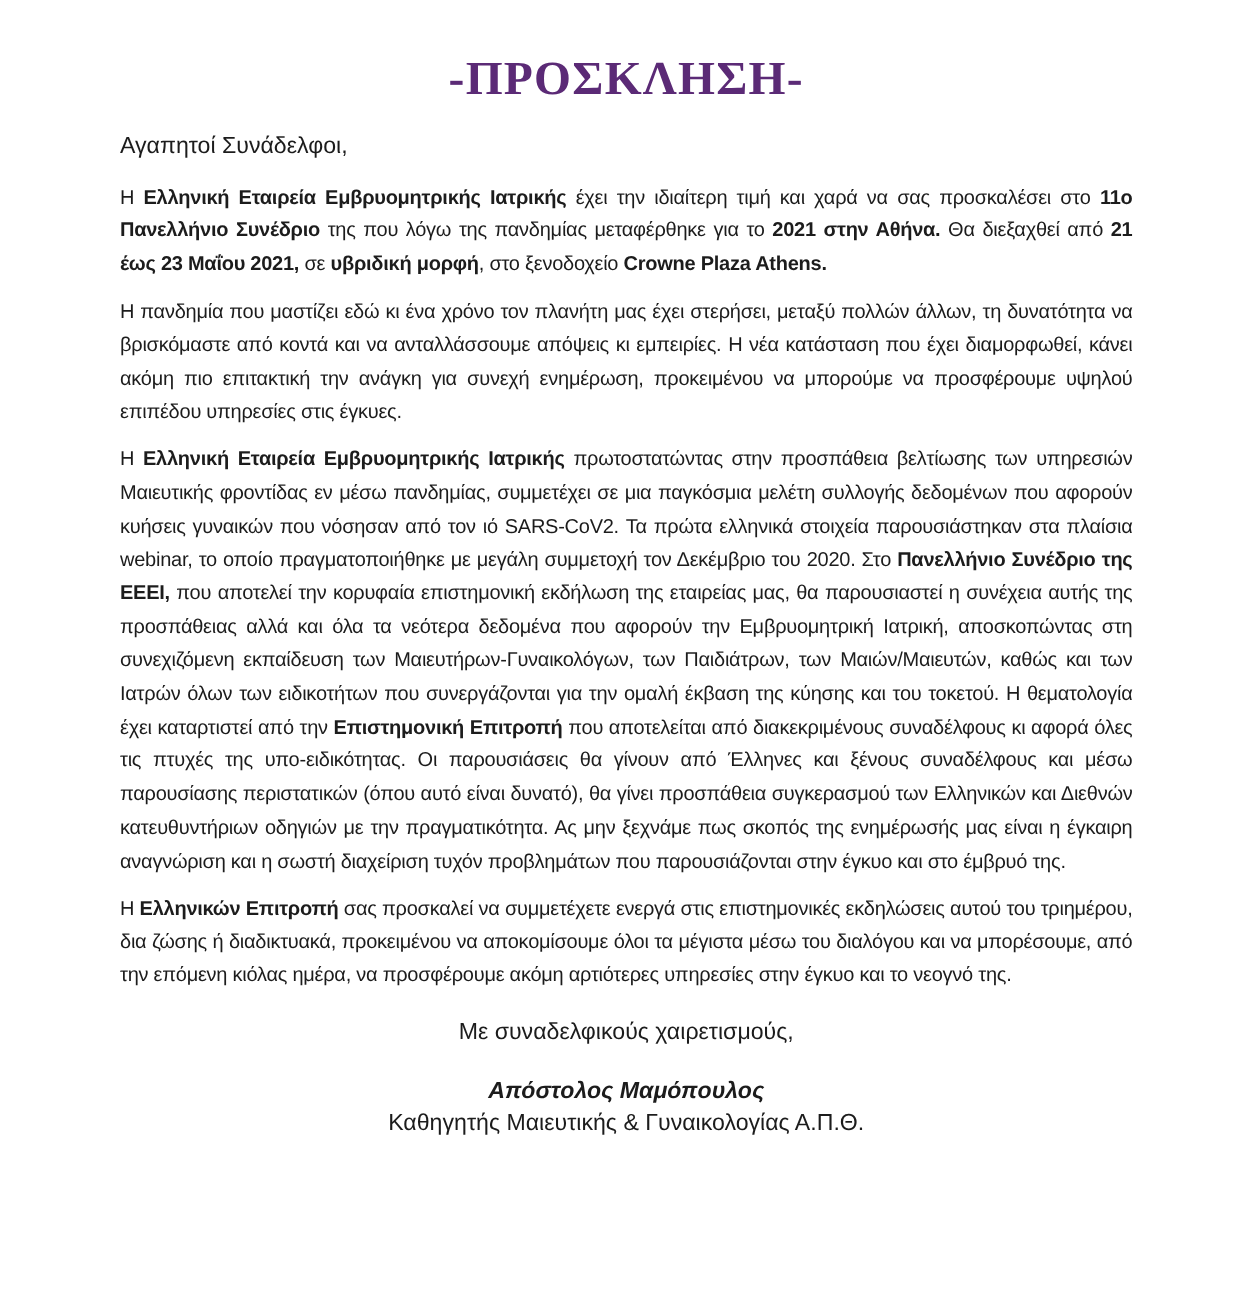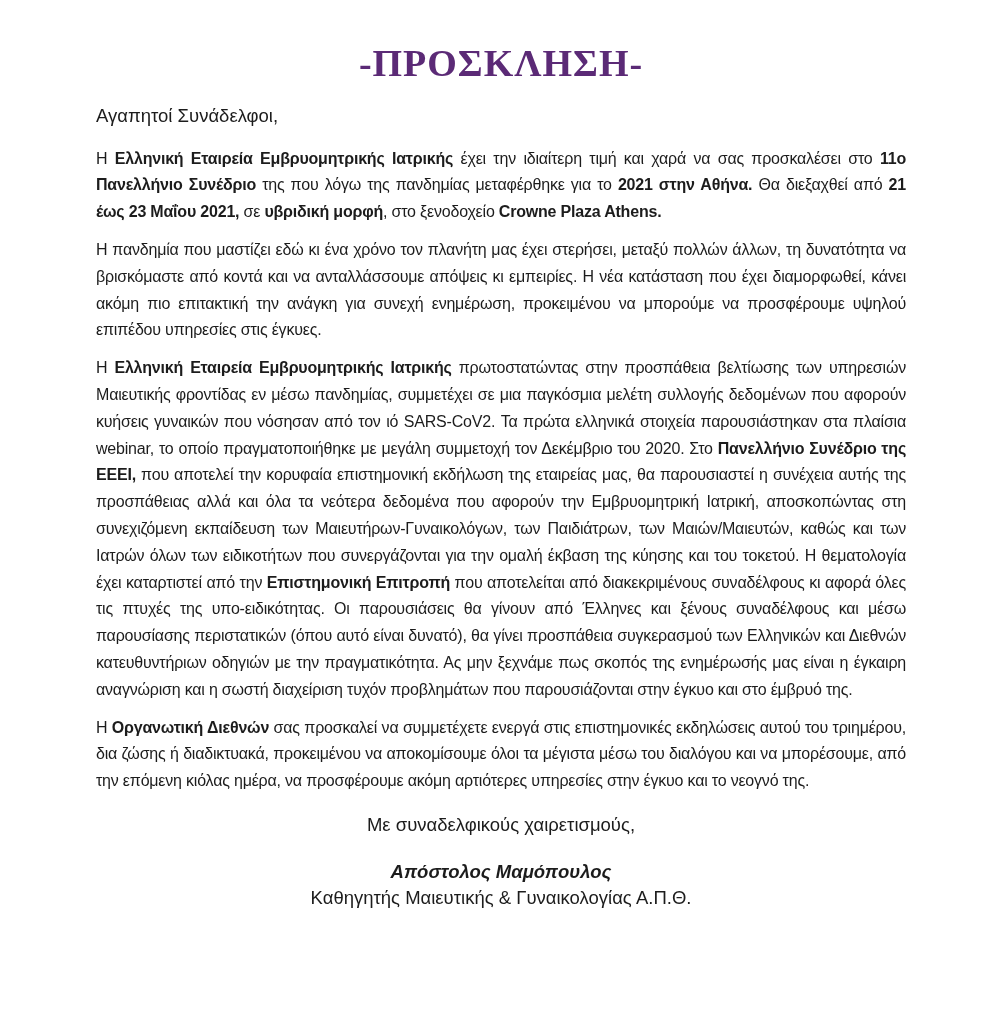--- a/index.html
+++ b/index.html
@@ -70,21 +70,21 @@
 <div class="page">
 
   <h1 class="doc-title" style="color: rgb(91, 42, 118);">-ΠΡΟΣΚΛΗΣΗ-</h1>
 
   <p class="greeting">Αγαπητοί Συνάδελφοι,</p>
 
   <div id="paragraphs">
       <p class="body-para"><span>Η </span><strong>Ελληνική Εταιρεία Εμβρυομητρικής Ιατρικής</strong><span>  έχει την ιδιαίτερη τιμή και χαρά να σας προσκαλέσει στο </span><strong>11ο Πανελλήνιο Συνέδριο</strong><span> της που λόγω της πανδημίας μεταφέρθηκε για το </span><strong>2021 στην Αθήνα.</strong><span> Θα διεξαχθεί από </span><strong>21 έως 23 Μαΐου 2021,</strong><span> σε </span><strong>υβριδική μορφή</strong><span>, στο ξενοδοχείο </span><strong>Crowne Plaza Athens.</strong></p>
       <p class="body-para"><span>Η πανδημία που μαστίζει εδώ κι ένα χρόνο τον πλανήτη μας έχει στερήσει, μεταξύ πολλών άλλων, τη δυνατότητα να βρισκόμαστε από κοντά και να ανταλλάσσουμε απόψεις κι εμπειρίες. Η νέα κατάσταση που έχει διαμορφωθεί, κάνει ακόμη πιο επιτακτική την ανάγκη για συνεχή ενημέρωση, προκειμένου να μπορούμε να προσφέρουμε υψηλού επιπέδου υπηρεσίες στις έγκυες.</span></p>
       <p class="body-para"><span>Η </span><strong>Ελληνική Εταιρεία Εμβρυομητρικής Ιατρικής</strong><span> πρωτοστατώντας στην προσπάθεια βελτίωσης των υπηρεσιών Μαιευτικής φροντίδας εν μέσω πανδημίας, συμμετέχει σε μια παγκόσμια  μελέτη συλλογής δεδομένων που αφορούν κυήσεις γυναικών που νόσησαν από τον ιό SARS-CoV2. Τα πρώτα ελληνικά στοιχεία παρουσιάστηκαν στα πλαίσια  webinar,  το οποίο πραγματοποιήθηκε με μεγάλη συμμετοχή τον Δεκέμβριο του 2020. Στο </span><strong>Πανελλήνιο Συνέδριο της ΕΕΕΙ,</strong><span> που αποτελεί την κορυφαία επιστημονική εκδήλωση της εταιρείας μας, θα παρουσιαστεί η συνέχεια αυτής της προσπάθειας αλλά και όλα τα νεότερα δεδομένα που αφορούν την Εμβρυομητρική Ιατρική, αποσκοπώντας στη συνεχιζόμενη εκπαίδευση των Μαιευτήρων-Γυναικολόγων, των Παιδιάτρων, των Μαιών/Μαιευτών, καθώς και των Ιατρών όλων των ειδικοτήτων που συνεργάζονται για την ομαλή έκβαση της κύησης και του τοκετού. Η θεματολογία έχει καταρτιστεί από την </span><strong>Επιστημονική Επιτροπή</strong><span> που αποτελείται από διακεκριμένους συναδέλφους κι αφορά όλες τις πτυχές της υπο-ειδικότητας. Οι παρουσιάσεις θα γίνουν από Έλληνες και ξένους συναδέλφους και μέσω παρουσίασης περιστατικών (όπου αυτό είναι δυνατό), θα γίνει προσπάθεια συγκερασμού των Ελληνικών και Διεθνών κατευθυντήριων οδηγιών με την πραγματικότητα. Ας μην ξεχνάμε πως σκοπός της ενημέρωσής μας είναι η έγκαιρη αναγνώριση και η σωστή διαχείριση τυχόν προβλημάτων που παρουσιάζονται στην έγκυο και στο έμβρυό της.</span></p>
-      <p class="body-para"><span>Η </span><strong>Οργανωτική Διεθνών</strong><span> σας προσκαλεί να συμμετέχετε ενεργά στις επιστημονικές εκδηλώσεις αυτού του τριημέρου, δια ζώσης ή διαδικτυακά, προκειμένου να αποκομίσουμε όλοι τα μέγιστα μέσω του διαλόγου και να μπορέσουμε, από την επόμενη κιόλας ημέρα, να προσφέρουμε ακόμη αρτιότερες υπηρεσίες στην έγκυο και το νεογνό της.</span></p>
+      <p class="body-para"><span>Η </span><strong>Ελληνικών Επιτροπή</strong><span> σας προσκαλεί να συμμετέχετε ενεργά στις επιστημονικές εκδηλώσεις αυτού του τριημέρου, δια ζώσης ή διαδικτυακά, προκειμένου να αποκομίσουμε όλοι τα μέγιστα μέσω του διαλόγου και να μπορέσουμε, από την επόμενη κιόλας ημέρα, να προσφέρουμε ακόμη αρτιότερες υπηρεσίες στην έγκυο και το νεογνό της.</span></p>
     </div>
 
   <div class="closing">
     <p class="closing-salutation">Με συναδελφικούς χαιρετισμούς,</p>
     <p class="signature-name">Απόστολος Μαμόπουλος</p>
     <p class="signature-role">Καθηγητής Μαιευτικής &amp; Γυναικολογίας Α.Π.Θ.</p>
 
   </div>
 
 </div>

